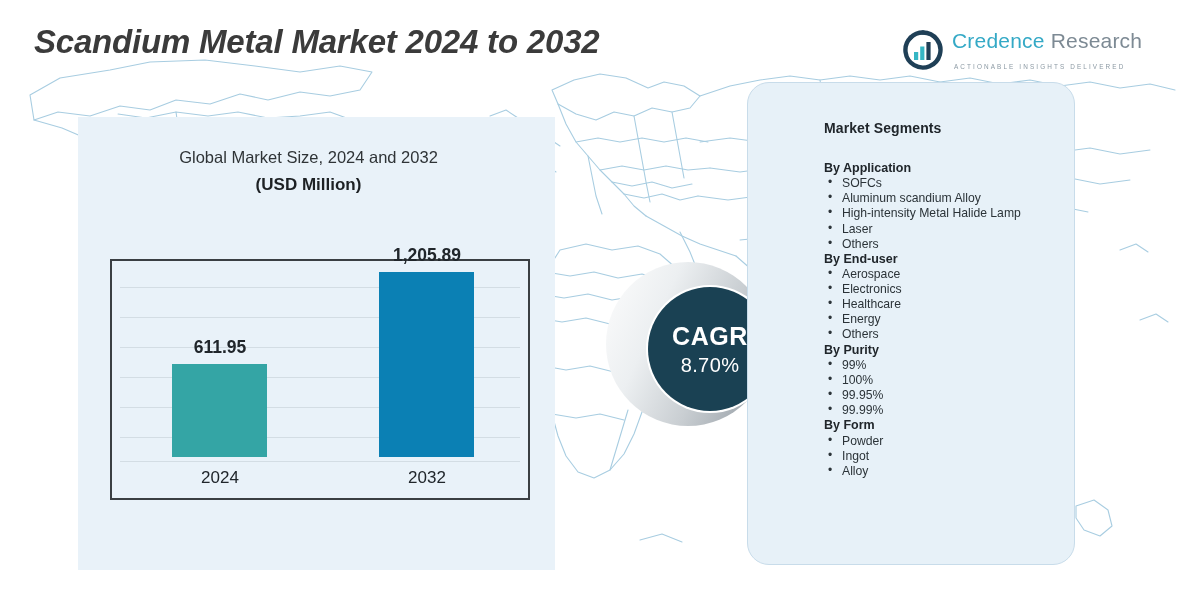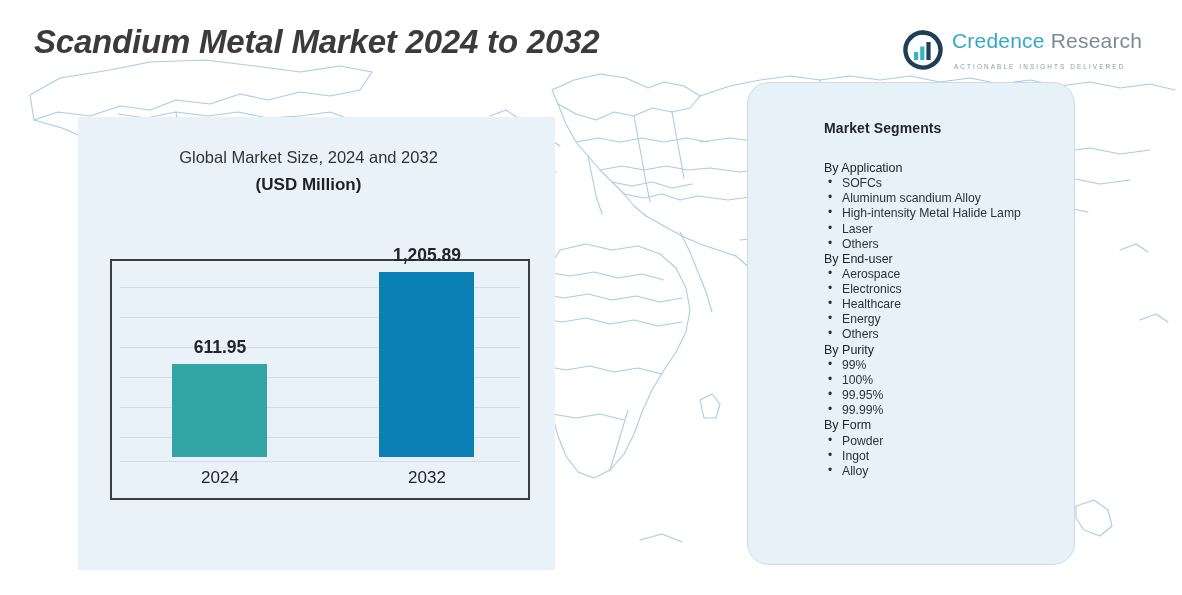--- a/index.html
+++ b/index.html
@@ -106,21 +106,21 @@
     background:#e7f1f8;
     border:1px solid #c8dcea;
     border-radius:22px;
     box-sizing:border-box;
   }
   .segments{
     position:absolute;left:824px;top:120px;width:250px;
     color:#20262b;
   }
   .seg-title{font-size:14px;font-weight:bold;margin-bottom:25px;letter-spacing:.1px;}
-  .seg-group-title{font-size:12.5px;font-weight:normal;line-height:15.3px;margin-top:0;}
+  .seg-group-title{font-size:12.5px;font-weight:bold;line-height:15.3px;margin-top:0;}
   .seg-list{list-style:none;margin:0;padding:0;}
   .seg-item{
     font-size:12.2px;line-height:15.1px;color:#2b3338;
     padding-left:18px;position:relative;white-space:nowrap;
   }
   .seg-item:before{
     content:"•";position:absolute;left:4px;top:-1px;font-size:12px;color:#2b3338;
   }
 </style>
 </head>
@@ -249,20 +249,27 @@
       <div class="bar bar-2032"></div>
 
       <div class="bar-value val-2024">611.95</div>
       <div class="bar-value val-2032">1,205.89</div>
 
       <div class="cat-label cat-2024">2024</div>
       <div class="cat-label cat-2032">2032</div>
     </div>
   </div>
 
+  <div class="cagr-wrap">
+    <div class="cagr-ring"></div>
+    <div class="cagr-circle">
+      <div class="cagr-label">CAGR</div>
+      <div class="cagr-value">8.70%</div>
+    </div>
+  </div>
 
   <div class="right-panel"></div>
 
   <div class="segments">
     <div class="seg-title">Market Segments</div>
 
     <div class="seg-group">
       <div class="seg-group-title">By Application</div>
       <ul class="seg-list">
         <li class="seg-item">SOFCs</li>

